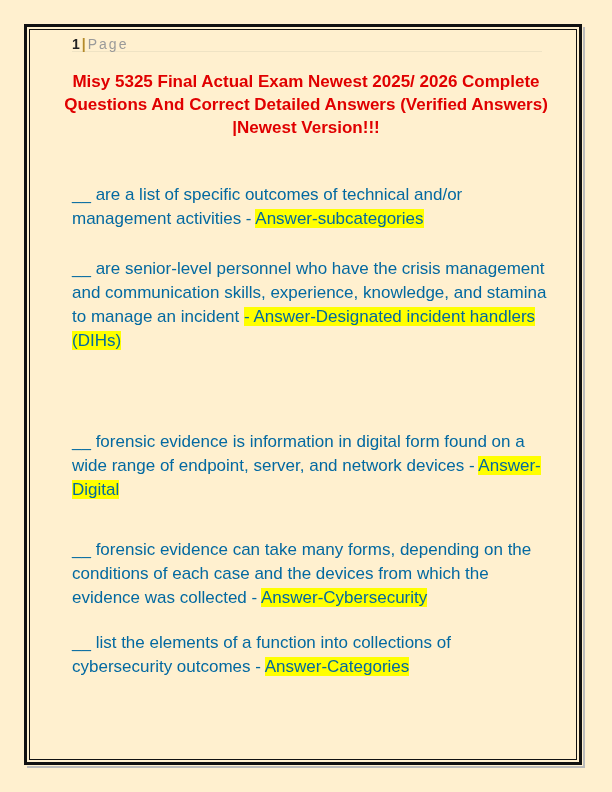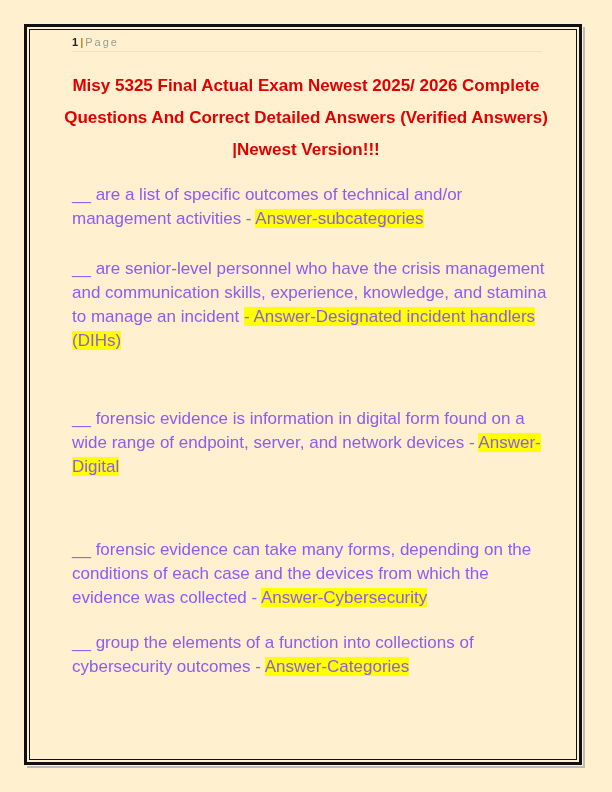--- a/index.html
+++ b/index.html
@@ -15,32 +15,32 @@
     position:absolute; left:29px; top:29px; width:548px; height:731px;
     border:1.5px solid #111; box-sizing:border-box;
   }
   .frame-shadow {
     position:absolute; left:27px; top:27px; width:558px; height:741px;
     border-right:2px solid #bbb; border-bottom:2px solid #bbb; box-sizing:border-box;
   }
   .header {
     position:absolute; left:72px; top:36px; width:470px; height:15px;
     border-bottom:1px solid #efe3c4;
-    font-size:11px; color:#222;
+    font-size:14px; color:#222;
   }
   .header .num { font-weight:bold; }
   .header .sep { font-weight:bold; color:#b48a2a; margin:0 2px; }
   .header .pg { color:#9a9a9a; letter-spacing:2px; }
   .title {
     position:absolute; left:60px; top:70px; width:492px; text-align:center;
-    color:#e00000; font-weight:bold; font-size:17px; line-height:32px;
+    color:#e00000; font-weight:bold; font-size:17px; line-height:23px;
   }
   .qa {
     position:absolute; left:72px; width:480px;
-    font-size:17px; line-height:24px; color:#8b5cf6;
+    font-size:17px; line-height:24px; color:#0369a1;
   }
   .hl { background:#ffff00; }
 </style>
 </head>
 <body>
 
 <div class="frame-shadow"></div>
 <div class="frame-outer"></div>
 <div class="frame-inner"></div>
 
@@ -49,21 +49,21 @@
 </div>
 
 <div class="title">Misy 5325 Final Actual Exam Newest 2025/ 2026 Complete Questions And Correct Detailed Answers (Verified Answers) |Newest Version!!!</div>
 
 <div class="qa" style="top:183px">
   <span>__ are a list of specific outcomes of technical and/or management activities - </span><span class="hl">Answer-subcategories</span>
 </div>
 <div class="qa" style="top:257px">
   <span>__ are senior-level personnel who have the crisis management and communication skills, experience, knowledge, and stamina to manage an incident </span><span class="hl">- Answer-Designated incident handlers (DIHs)</span>
 </div>
-<div class="qa" style="top:407px">
+<div class="qa" style="top:430px">
   <span>__ forensic evidence is information in digital form found on a wide range of endpoint, server, and network devices - </span><span class="hl">Answer-Digital</span>
 </div>
 <div class="qa" style="top:538px">
   <span>__ forensic evidence can take many forms, depending on the conditions of each case and the devices from which the evidence was collected - </span><span class="hl">Answer-Cybersecurity</span>
 </div>
 <div class="qa" style="top:631px">
-  <span>__ group the elements of a function into collections of cybersecurity outcomes - </span><span class="hl">Answer-Categories</span>
+  <span>__ list the elements of a function into collections of cybersecurity outcomes - </span><span class="hl">Answer-Categories</span>
 </div>
 
 </body></html>

